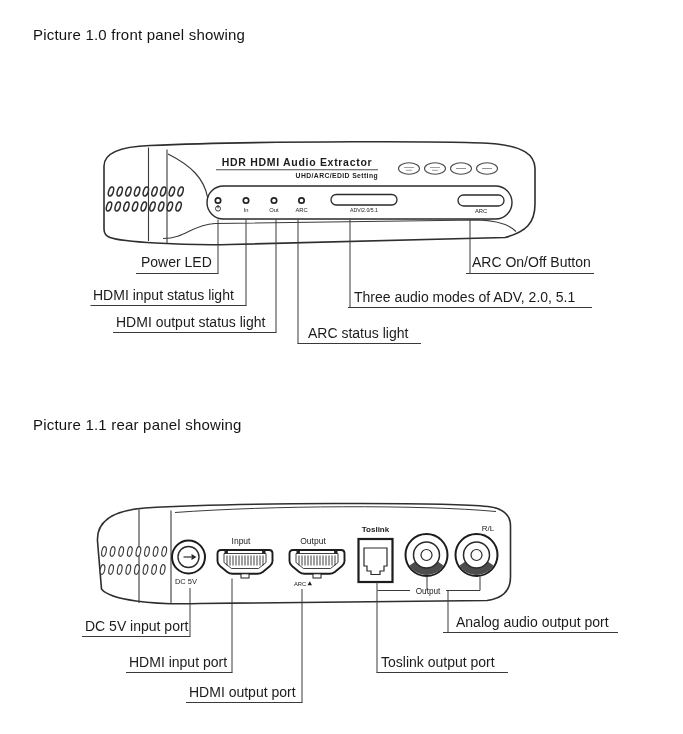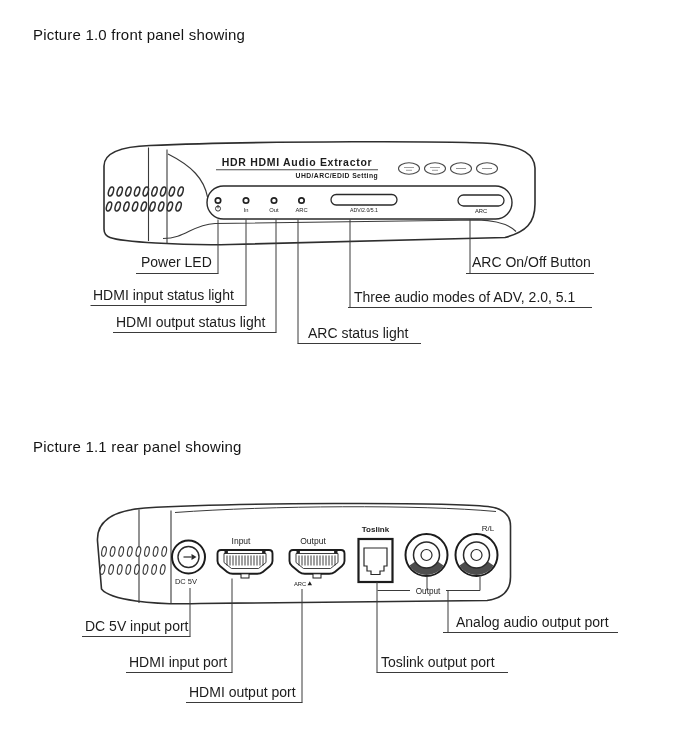--- a/index.html
+++ b/index.html
@@ -4,21 +4,21 @@
 <style>
   html,body{margin:0;padding:0;background:#ffffff;}
   .page{
     position:relative;width:683px;height:734px;background:#ffffff;overflow:hidden;
     font-family:"Liberation Sans", sans-serif;
   }
   .fig-title{
     position:absolute;left:33px;font-size:15px;color:#141414;letter-spacing:0.2px;
   }
   #fig1-title{top:26px;}
-  #fig2-title{top:438px;}
+  #fig2-title{top:416px;}
   svg{position:absolute;left:0;top:0;}
   svg text{font-family:"Liberation Sans", sans-serif;fill:#1c1c1c;}
   .cl{stroke:#3a3a3a;stroke-width:1;fill:none;}
   .callout-label{font-size:14px;fill:#1c1c1c;}
   .outline{stroke:#2e2e2e;fill:#ffffff;}
   .thin{stroke:#3a3a3a;fill:none;}
 </style>
 </head>
 <body>
 

